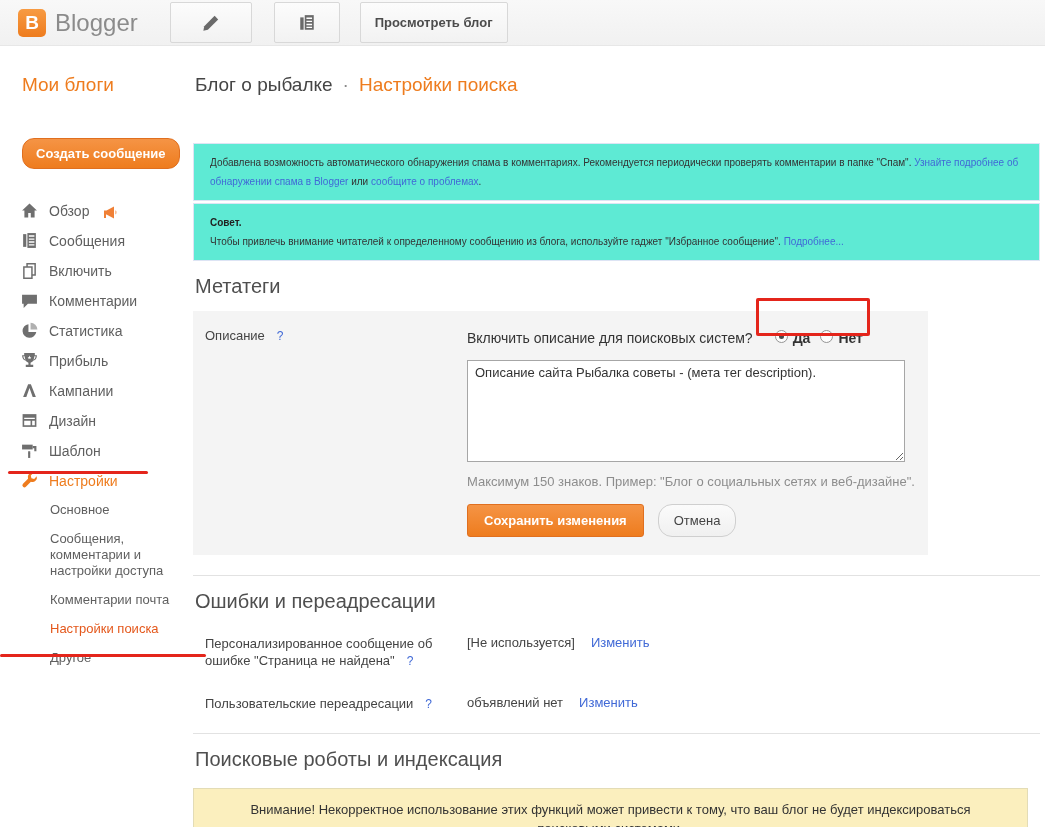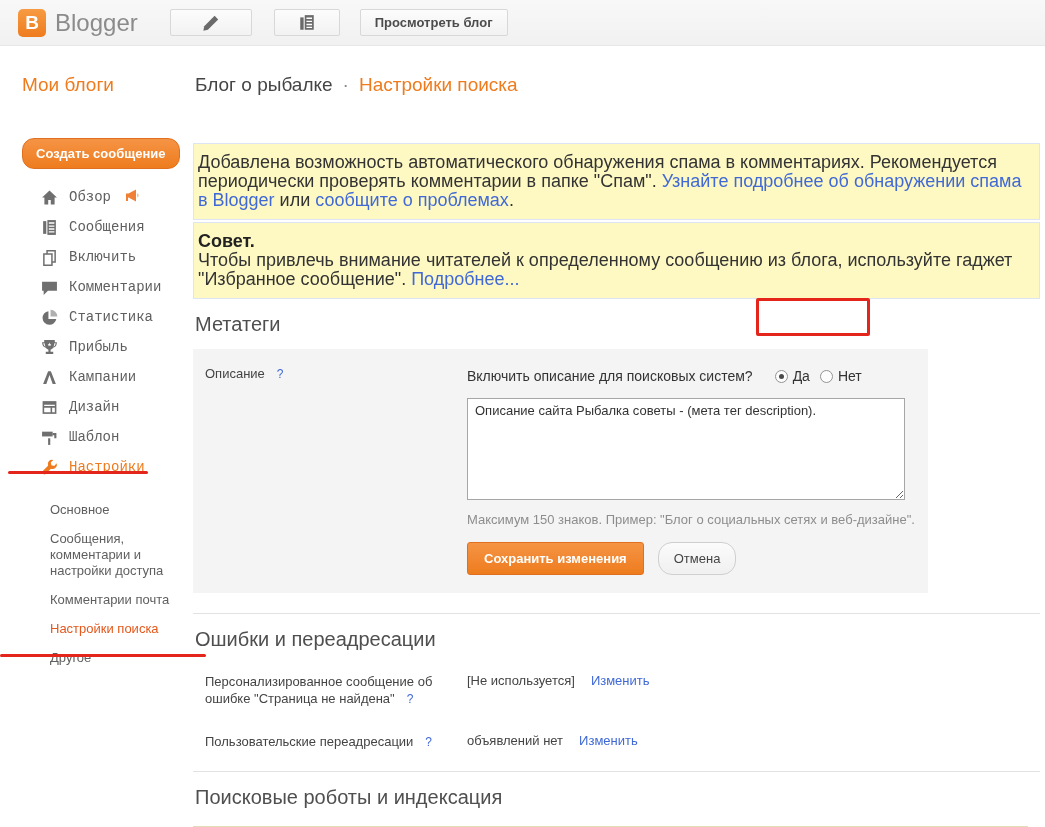--- a/index.html
+++ b/index.html
@@ -5,64 +5,64 @@
   * { margin:0; padding:0; box-sizing:border-box; }
   body { background:#fff; font-family:"Liberation Sans", sans-serif; }
   #page { position:relative; width:1045px; height:827px; background:#fff; overflow:hidden; }
 
   
   .topbar { height:46px; background:linear-gradient(#f8f8f8,#f1f1f1); border-bottom:1px solid #e7e7e7;
             display:flex; align-items:center; padding-left:18px; }
   .logo-sq { width:28px; height:28px; border-radius:5px; background:linear-gradient(#f79b43,#ee7c1e);
              color:#fff; font-weight:bold; font-size:19px; display:flex; align-items:center; justify-content:center; }
   .logo-txt { color:#8b8b8b; font-size:24px; margin-left:9px; }
-  .tb-btn { height:27px; border:1px solid #d8d8d8; border-radius:2px; background:linear-gradient(#fcfcfc,#f2f2f2);
+  .tb-btn { height:41px; border:1px solid #d8d8d8; border-radius:2px; background:linear-gradient(#fcfcfc,#f2f2f2);
             display:flex; align-items:center; justify-content:center; cursor:pointer; }
   .tb-btn.pencil { width:82px; margin-left:32px; }
   .tb-btn.doclist { width:66px; margin-left:22px; }
   .tb-btn.viewblog { margin-left:20px; padding:0 14px; font-size:13px; font-weight:bold; color:#4c4c4c; }
 
   
   .crumb-row { position:relative; height:78px; background:#fff; }
   .my-blogs { position:absolute; left:22px; top:50%; transform:translateY(-50%); font-size:19px; color:#ee7c1e; cursor:pointer; }
   .crumbs { position:absolute; left:195px; top:50%; transform:translateY(-50%); font-size:19px; color:#454545; }
   .crumbs .sep { color:#8a8a8a; margin:0 10px; }
   .crumbs .cur { color:#ee7c1e; }
 
   
   .main { display:flex; align-items:flex-start; }
   .sidebar { width:193px; flex:none; padding-top:14px; }
   .newpost-btn { margin-left:22px; padding:7px 13px; background:linear-gradient(#f headline);
                  border:1px solid #e06f1f; border-radius:12px; color:#fff; font-size:13px; font-weight:bold;
                  background:linear-gradient(#f59445,#ee7c1e); cursor:pointer; display:inline-block; }
   .nav { margin-top:20px; }
-  .nav-item { display:flex; align-items:flex-start; height:30px; padding-left:41px; font-size:14px; color:#5f5f5f; cursor:pointer;font-family:Liberation Mono, monospace; }
+  .nav-item { display:flex; align-items:flex-end; height:30px; padding-left:21px; font-size:14px; color:#5f5f5f; cursor:pointer; }
   .nav-item .ico { width:17px; height:17px; margin-right:11px; display:inline-flex; }
   .nav-item.active { color:#ee7c1e; }
   .nav-item .mega { margin-left:14px; display:inline-flex; }
   .subnav { margin-top:6px; }
   .sub-item { margin:13px 0 13px 50px; width:128px; font-size:13px; line-height:16px; color:#5f5f5f; cursor:pointer; }
   .sub-item.active { color:#e4581c; }
 
   .content { flex:1; padding-right:5px; }
 
-  .notice { background:#fef9c3; border:1px solid #dde4f4; padding:9px 4px; font-size:18px; line-height:19px; color:#333; }
+  .notice { background:#5eead4; border:1px solid #dde4f4; padding:9px 16px; font-size:10px; line-height:19px; color:#333; }
   .notice + .notice { margin-top:2px; }
   .notice:first-child { margin-top:19px; }
   .notice a, a.lnk { color:#4069d6; text-decoration:none; cursor:pointer; }
   .notice b { color:#222; }
 
   h2.sect { margin:14px 0 0 2px; font-size:20px; font-weight:normal; color:#4f4f4f; }
 
   .form-box { margin-top:13px; width:735px; background:#f4f4f4; padding:15px 0 18px 12px; display:flex; }
   .f-label { width:262px; font-size:13px; color:#444; padding-top:2px; }
   .q { color:#4069d6; font-size:12px; margin-left:12px; cursor:pointer; }
   .f-controls { flex:1; }
   .radio-row { display:flex; align-items:center; font-size:14px; color:#333; height:24px; }
-  .radios { display:flex; align-items:center; margin-left:22px; }
+  .radios { display:flex; align-items:flex-start; margin-left:22px;font-weight:bold; }
   .radio { width:13px; height:13px; border:1px solid #949494; border-radius:50%; background:#fdfdfd;
            display:inline-block; position:relative; cursor:pointer; }
   .radio.checked::after { content:''; position:absolute; left:3px; top:3px; width:5px; height:5px; border-radius:50%; background:#4a4a4a; }
   .radios label { margin:0 10px 0 5px; cursor:pointer; }
   .f-controls textarea { margin-top:10px; width:438px; height:102px; border:1px solid #a6a6a6; font-family:"Liberation Sans", sans-serif;
                          font-size:13px; color:#333; padding:4px 7px; background:#fff; }
   .help-txt { margin-top:8px; font-size:13px; color:#8d8d8d; }
   .btn-row { margin-top:15px; display:flex; align-items:center; }
   .save-btn { background:linear-gradient(#f59445,#ee7c1e); border:1px solid #e06f1f; border-radius:3px;
               color:#fff; font-size:13px; font-weight:bold; padding:8px 16px; cursor:pointer;text-align:center; }

